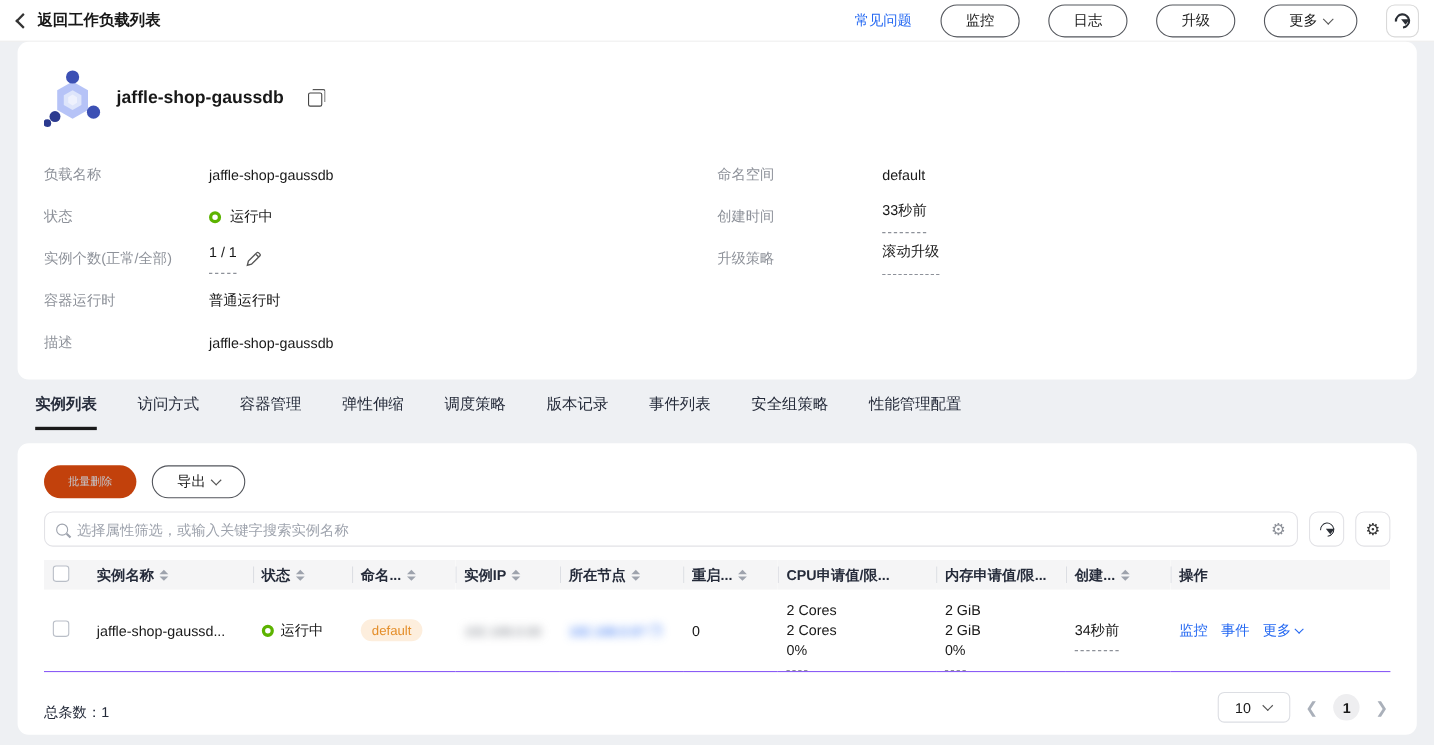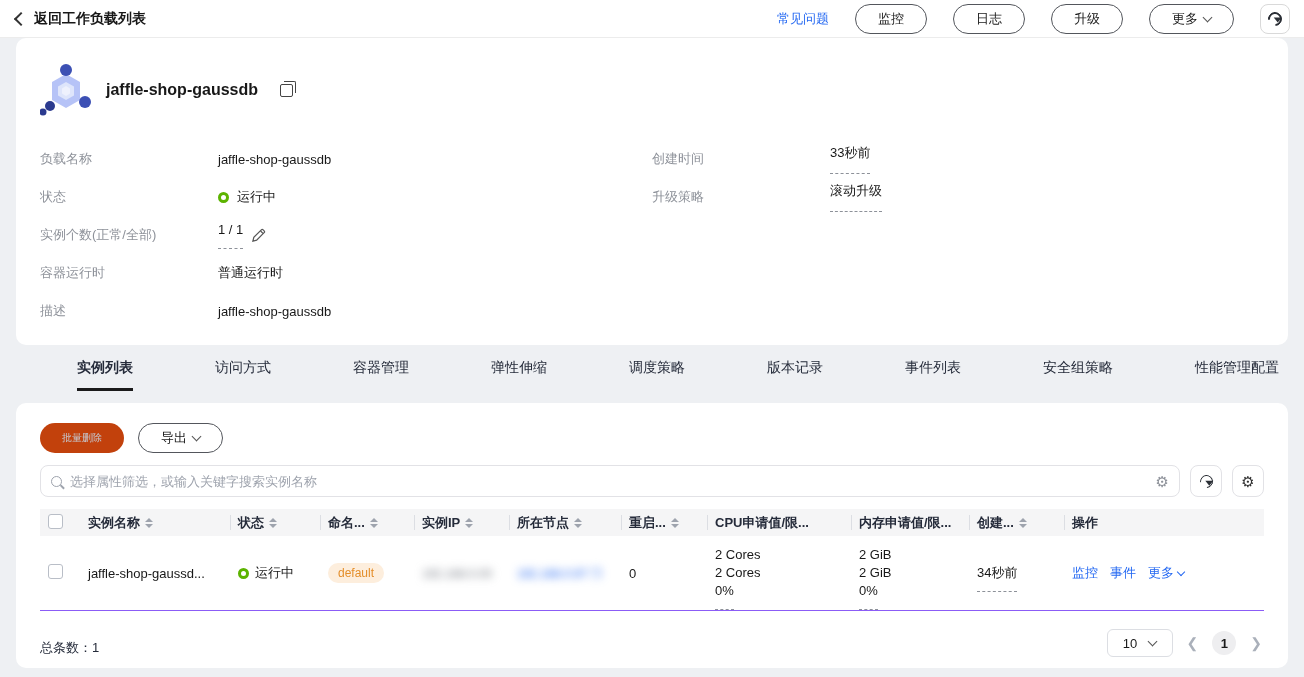--- a/index.html
+++ b/index.html
@@ -23,30 +23,30 @@
   .card { background:#fff; border-radius:10px; margin:0 16px; }
   .info-card { height:307px; padding:24px 24px 0; }
 
   .wl-head { display:flex; align-items:center; gap:14px; margin-bottom:22px; }
   .wl-title { font-size:16px; font-weight:bold; color:#181818; }
   .copy-icon { width:13px; height:13px; border:1.5px solid #444; border-radius:2px; position:relative; margin-left:8px; display:inline-block; }
   .copy-icon::before { content:""; position:absolute; left:3px; bottom:3px; width:11px; height:11px; border-top:1.5px solid #444; border-right:1.5px solid #444; border-radius:0 2px 0 0; }
 
   .fields { display:flex; }
   .fcol { flex:1; }
-  .frow { display:flex; align-items:center; height:38px; font-size:13px;gap:28px; }
+  .frow { display:flex; align-items:center; height:38px; font-size:13px; }
   .flabel { width:150px; color:#8d9199; flex:none; }
   .fvalue { color:#181818; display:flex; align-items:center; gap:8px; }
   .dashed { border-bottom:1px dashed #8d9199; padding-bottom:11px; cursor:pointer; }
   .status-dot { width:11px; height:11px; border:3px solid #5cb300; border-radius:50%; background:#fff; display:inline-block; }
   .pencil { width:15px; height:15px; display:inline-block; cursor:pointer; }
 
   
   .tabs { display:flex; margin:0 16px; padding:14px 0 0 16px; gap:37px; }
-  .tab { font-size:14px; color:#252b3a; padding-bottom:11px; cursor:pointer;margin-left:45px; }
+  .tab { font-size:14px; color:#252b3a; padding-bottom:11px; cursor:pointer; }
   .tab.active { font-weight:bold; border-bottom:3px solid #1a1a1a; }
 
   
   .table-card { margin-top:12px; height:265px; padding:20px 24px 0; }
   .toolbar { display:flex; align-items:center; gap:14px; }
   .btn-disabled { height:30px; padding:0 22px; border:none; border-radius:15px; background:#c2410c; color:#c5c9d1; font-size:10px; font-family:Liberation Sans, sans-serif; }
   .search-row { display:flex; align-items:center; gap:10px; margin-top:12px;justify-content:flex-end; }
   .search-box { flex:1; height:32px; border:1px solid #e2e2e6; border-radius:8px; display:flex; align-items:center; padding:0 10px; gap:8px; background:#fff; }
   .search-box input { flex:1; border:none; outline:none; font-size:13px; color:#333; font-family:inherit; }
   .search-box input::placeholder { color:#9ea3ad; }
@@ -152,20 +152,24 @@
       <div class="frow">
         <span class="flabel">容器运行时</span>
         <span class="fvalue">普通运行时</span>
       </div>
       <div class="frow">
         <span class="flabel">描述</span>
         <span class="fvalue">jaffle-shop-gaussdb</span>
       </div>
     </div>
     <div class="fcol">
+      <div class="frow">
+        <span class="flabel">命名空间</span>
+        <span class="fvalue">default</span>
+      </div>
       <div class="frow">
         <span class="flabel">创建时间</span>
         <span class="fvalue">
             <span class="dashed">33秒前</span>
           </span>
       </div>
       <div class="frow">
         <span class="flabel">升级策略</span>
         <span class="fvalue">
             <span class="dashed">滚动升级</span>

